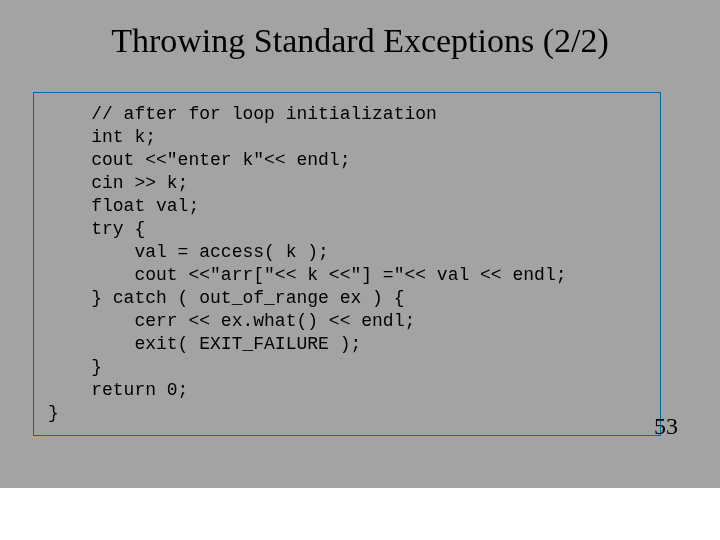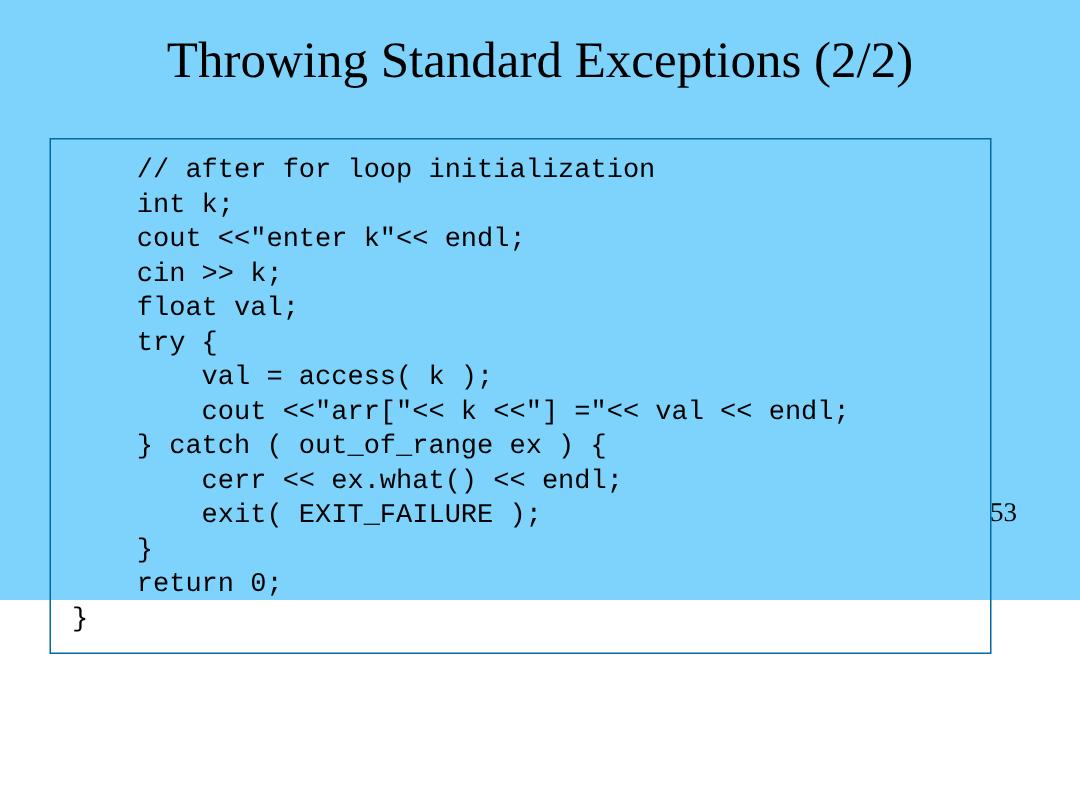--- a/index.html
+++ b/index.html
@@ -1,21 +1,21 @@
 <!DOCTYPE html>
 <html><head>
 <meta charset="utf-8">
 <style>
   * { margin: 0; padding: 0; box-sizing: border-box; }
   html, body { width: 720px; height: 540px; background: #ffffff; font-family: "Times New Roman", Times, serif; }
   .slide {
     position: relative;
     width: 720px;
-    height: 400px;
-    background: #7dd3fc;
+    height: 488px;
+    background: #a3a3a3;
   }
   .title {
     position: absolute;
     top: 22px;
     left: 0;
     width: 100%;
     text-align: center;
     font-size: 34px;
     color: #000;
     font-weight: 400;
@@ -38,21 +38,21 @@
     bottom: 18px;
     left: 28px;
     font-family: "Microsoft JhengHei", "PMingLiU", "SimSun", sans-serif;
     font-size: 16px;
     color: #000;
   }
   .page-num {
     position: absolute;
     bottom: 48px;
     right: 42px;
-    font-size: 18px;
+    font-size: 24px;
     color: #000;
     font-family: "Times New Roman", Times, serif;
   }
 </style>
 </head>
 <body>
 
 <div class="slide">
 
   <div class="title">Throwing Standard Exceptions (2/2)</div>

